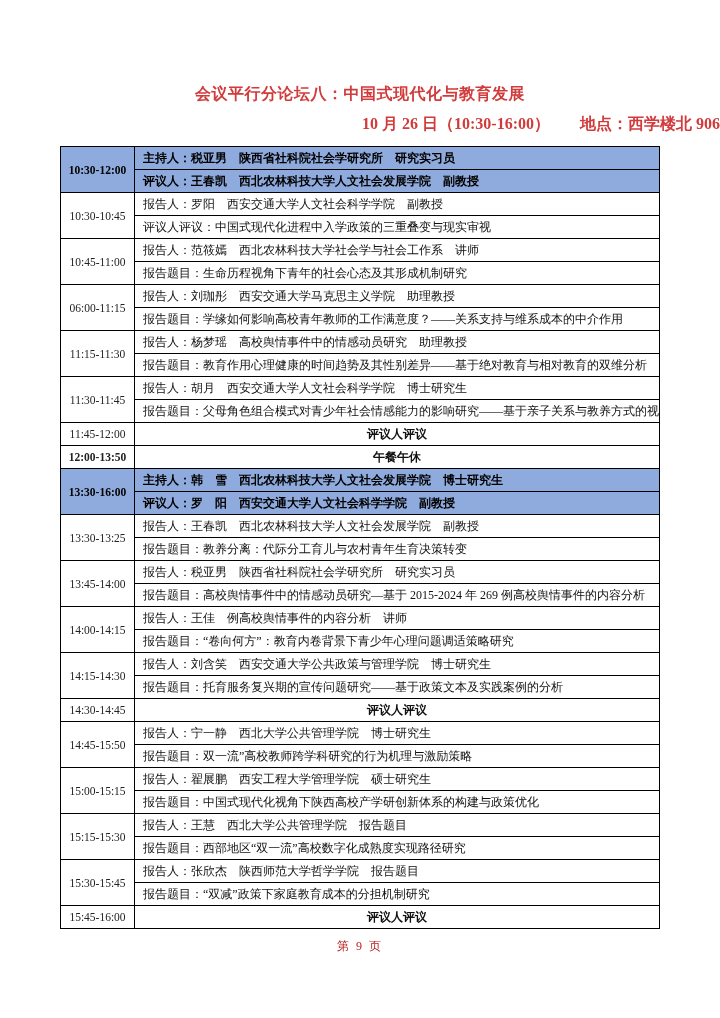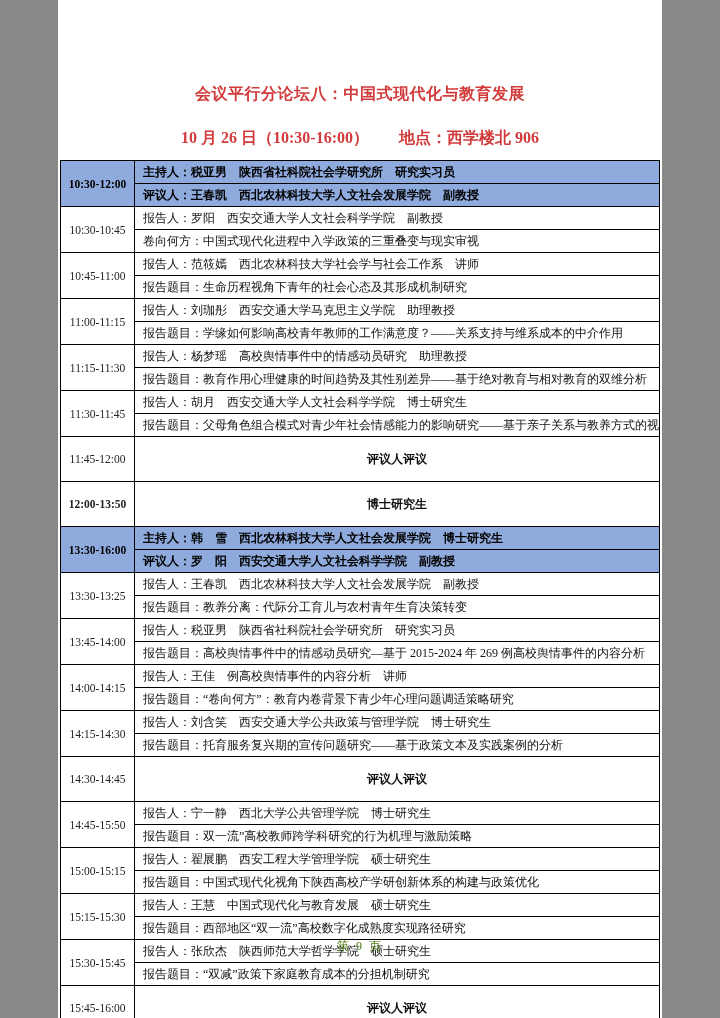--- a/index.html
+++ b/index.html
@@ -4,38 +4,38 @@
 <style>
   :root{
     --accent-red:#d23b3b;
     --header-blue:#8faadc;
     --ink:#111;
     --border:#000;
   }
   html,body{margin:0;padding:0;background:#888;}
   .page{
     position:relative;
-    width:604px;height:1018px;
+    width:720px;height:1018px;
     margin:0 auto;
     background:#fff;
     font-family:"Liberation Serif","DejaVu Serif",serif;
     color:var(--ink);
     overflow:hidden;
   }
   .doc-title{
     padding-top:84px;
     text-align:center;
     color:var(--accent-red);
     font-size:16px;
     font-weight:bold;
     letter-spacing:0.5px;
   }
   .doc-subtitle{
-    margin-top:23px;
-    text-align:center;
+    margin-top:9px;
+    text-align:right;
     color:var(--accent-red);
     font-size:16px;
     font-weight:bold;
   }
   .doc-subtitle .loc{margin-left:30px;}
   table.schedule{
     border-collapse:collapse;
     table-layout:fixed;
     width:600px;
     margin:11px auto 0 auto;
@@ -49,37 +49,37 @@
     line-height:22px;
     padding:0;
     overflow:hidden;
     white-space:nowrap;
   }
   tr.group-start td{border-top:1.5px solid var(--border);}
   td.time{
     text-align:center;
     font-size:11.5px;
     color:#222;
-    padding:11px 1px;
+    padding:0 1px;
   }
   td.content{padding-left:8px;}
   td.center{text-align:center;padding-left:0;font-weight:bold;}
   tr.chair td{
     background:var(--header-blue);
     font-weight:bold;
     color:#000;
   }
   tr.break td{font-weight:bold;}
   .footer{
     position:absolute;
     left:0;right:0;
     top:938px;
     text-align:center;
     font-size:12px;
-    color:#4d7c0f;
+    color:#b91c1c;
     letter-spacing:2px;
   }
 </style>
 </head>
 <body>
 
 <div class="page">
   <div class="doc-title">会议平行分论坛八：中国式现代化与教育发展</div>
   <div class="doc-subtitle">
     <span>10 月 26 日（10:30-16:00）</span><span class="loc">地点：西学楼北 906</span>
@@ -95,31 +95,31 @@
           <td class="content">主持人：税亚男　陕西省社科院社会学研究所　研究实习员</td>
         </tr>
         <tr class="chair">
           <td class="content">评议人：王春凯　西北农林科技大学人文社会发展学院　副教授</td>
         </tr>
         <tr class="talk group-start">
           <td class="time" rowspan="2">10:30-10:45</td>
           <td class="content">报告人：罗阳　西安交通大学人文社会科学学院　副教授</td>
         </tr>
         <tr class="talk">
-          <td class="content">卷向何方：中国式现代化进程中入学政策的三重叠变与现实审视</td>
+          <td class="content">评议人评议：中国式现代化进程中入学政策的三重叠变与现实审视</td>
         </tr>
         <tr class="talk group-start">
           <td class="time" rowspan="2">10:45-11:00</td>
           <td class="content">报告人：范筱嫣　西北农林科技大学社会学与社会工作系　讲师</td>
         </tr>
         <tr class="talk">
           <td class="content">报告题目：生命历程视角下青年的社会心态及其形成机制研究</td>
         </tr>
         <tr class="talk group-start">
-          <td class="time" rowspan="2">11:00-11:15</td>
+          <td class="time" rowspan="2">06:00-11:15</td>
           <td class="content">报告人：刘珈彤　西安交通大学马克思主义学院　助理教授</td>
         </tr>
         <tr class="talk">
           <td class="content">报告题目：学缘如何影响高校青年教师的工作满意度？——关系支持与维系成本的中介作用</td>
         </tr>
         <tr class="talk group-start">
           <td class="time" rowspan="2">11:15-11:30</td>
           <td class="content">报告人：杨梦瑶　高校舆情事件中的情感动员研究　助理教授</td>
         </tr>
         <tr class="talk">
@@ -131,21 +131,21 @@
         </tr>
         <tr class="talk">
           <td class="content">报告题目：父母角色组合模式对青少年社会情感能力的影响研究——基于亲子关系与教养方式的视角</td>
         </tr>
         <tr class="discussion group-start">
           <td class="time">11:45-12:00</td>
           <td class="content center">评议人评议</td>
         </tr>
         <tr class="break group-start">
           <td class="time">12:00-13:50</td>
-          <td class="content center">博士研究生</td>
+          <td class="content center">午餐午休</td>
         </tr>
         <tr class="chair group-start">
           <td class="time" rowspan="2">13:30-16:00</td>
           <td class="content">主持人：韩　雪　西北农林科技大学人文社会发展学院　博士研究生</td>
         </tr>
         <tr class="chair">
           <td class="content">评议人：罗　阳　西安交通大学人文社会科学学院　副教授</td>
         </tr>
         <tr class="talk group-start">
           <td class="time" rowspan="2">13:30-13:25</td>
@@ -188,28 +188,28 @@
         </tr>
         <tr class="talk group-start">
           <td class="time" rowspan="2">15:00-15:15</td>
           <td class="content">报告人：翟展鹏　西安工程大学管理学院　硕士研究生</td>
         </tr>
         <tr class="talk">
           <td class="content">报告题目：中国式现代化视角下陕西高校产学研创新体系的构建与政策优化</td>
         </tr>
         <tr class="talk group-start">
           <td class="time" rowspan="2">15:15-15:30</td>
-          <td class="content">报告人：王慧　中国式现代化与教育发展　硕士研究生</td>
+          <td class="content">报告人：王慧　西北大学公共管理学院　报告题目</td>
         </tr>
         <tr class="talk">
           <td class="content">报告题目：西部地区“双一流”高校数字化成熟度实现路径研究</td>
         </tr>
         <tr class="talk group-start">
           <td class="time" rowspan="2">15:30-15:45</td>
-          <td class="content">报告人：张欣杰　陕西师范大学哲学学院　硕士研究生</td>
+          <td class="content">报告人：张欣杰　陕西师范大学哲学学院　报告题目</td>
         </tr>
         <tr class="talk">
           <td class="content">报告题目：“双减”政策下家庭教育成本的分担机制研究</td>
         </tr>
         <tr class="discussion group-start">
           <td class="time">15:45-16:00</td>
           <td class="content center">评议人评议</td>
         </tr>
       </tbody>
   </table>

